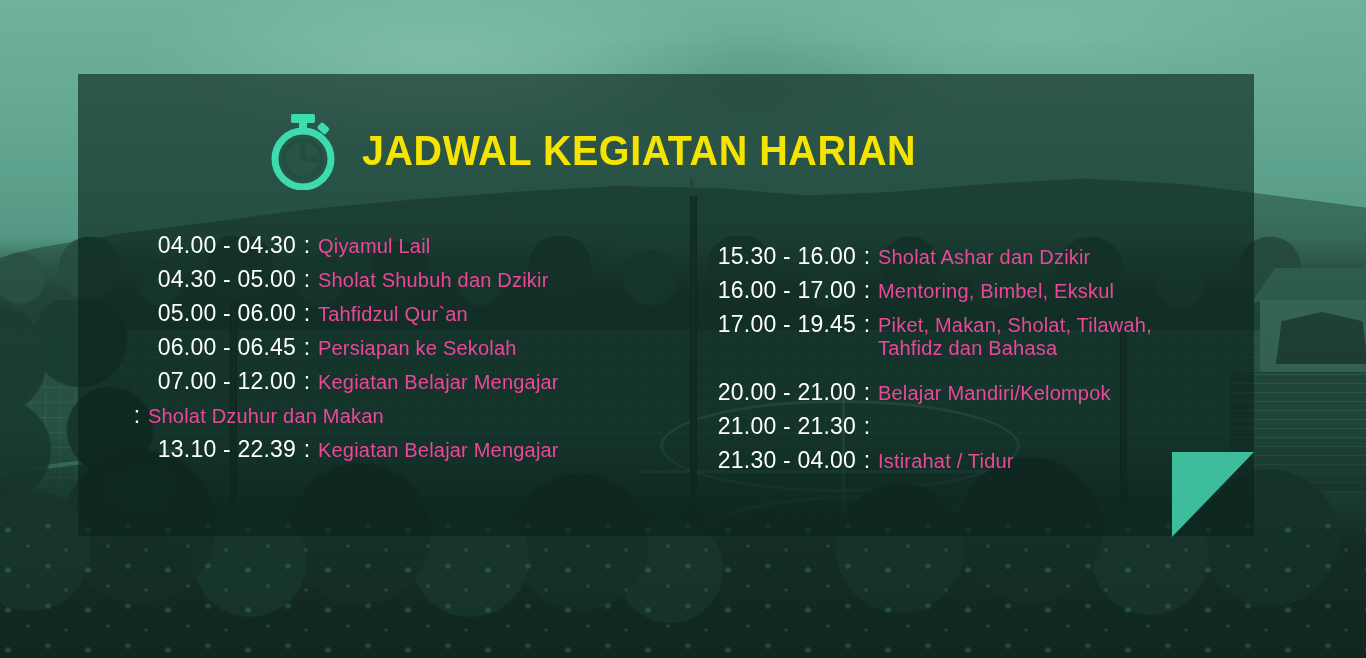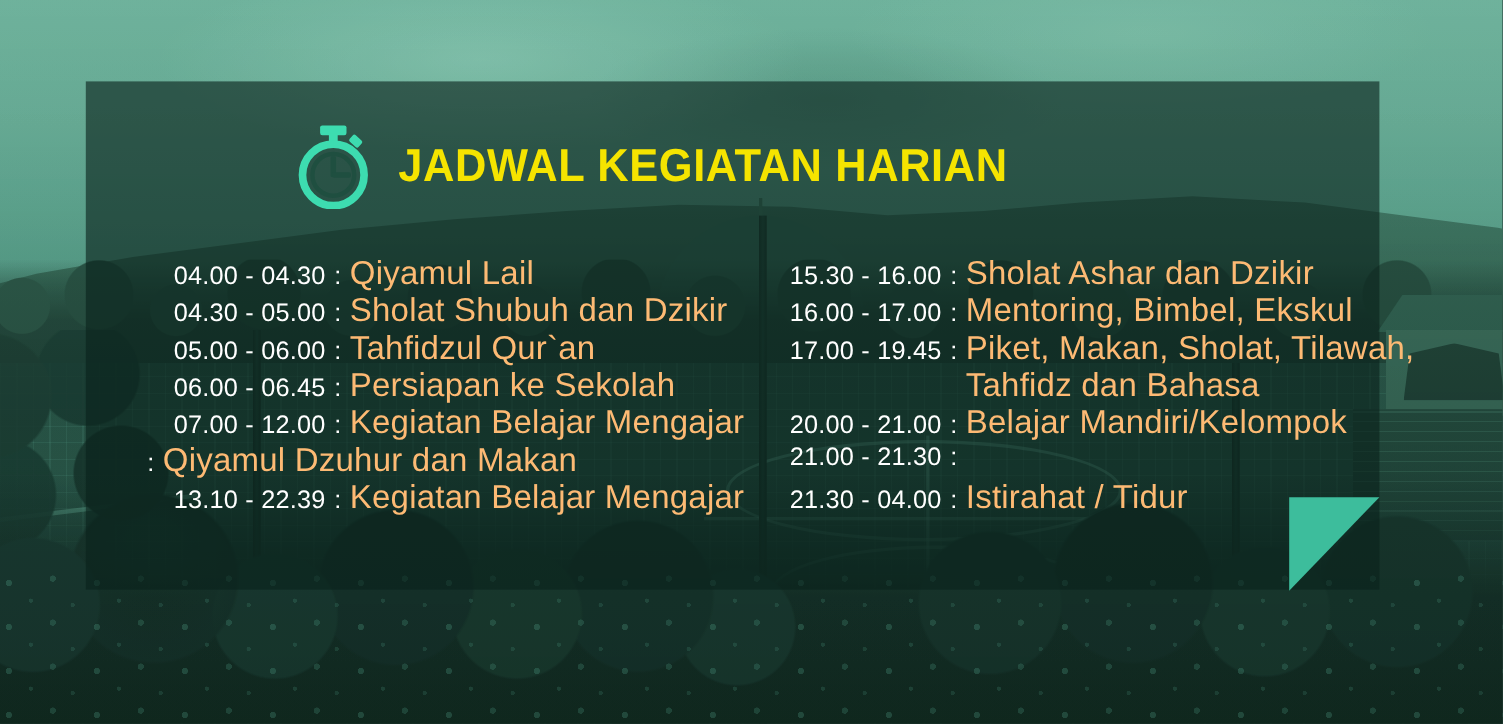--- a/index.html
+++ b/index.html
@@ -218,34 +218,34 @@
 
   .time {
     color:#ffffff;
     font-size:23px;
     font-weight:300;
     letter-spacing:.2px;
     text-align:right;
     font-family:"Liberation Sans", sans-serif;
   }
   .col-left  .time { width:170px; }
-  .col-right .time { width:150px; }
+  .col-right .time { width:150px;margin-top:11px; }
 
   .sep {
     color:#ffffff;
     font-size:23px;
     font-weight:300;
     width:22px;
     text-align:center;
     flex:none;
   }
 
   .activity {
-    color:#fdba74;
-    font-size:30px;
+    color:#ec4899;
+    font-size:20px;
     font-weight:300;
     letter-spacing:.2px;
     font-family:"Liberation Sans", sans-serif;
   }
 
   .row.continuation .time,
   .row.continuation .sep { visibility:hidden; }
 
   
   .triangle {
@@ -337,21 +337,21 @@
           <div class="sep">:</div>
           <div class="activity">Persiapan ke Sekolah</div>
         </div>
         <div class="row">
           <div class="time">07.00  -  12.00</div>
           <div class="sep">:</div>
           <div class="activity">Kegiatan Belajar Mengajar</div>
         </div>
         <div class="row">
           <div class="sep">:</div>
-          <div class="activity">Qiyamul Dzuhur dan Makan</div>
+          <div class="activity">Sholat Dzuhur dan Makan</div>
         </div>
         <div class="row">
           <div class="time">13.10  -  22.39</div>
           <div class="sep">:</div>
           <div class="activity">Kegiatan Belajar Mengajar</div>
         </div>
       </div>
     <div class="col col-right">
         <div class="row">
           <div class="time">15.30 - 16.00</div>

